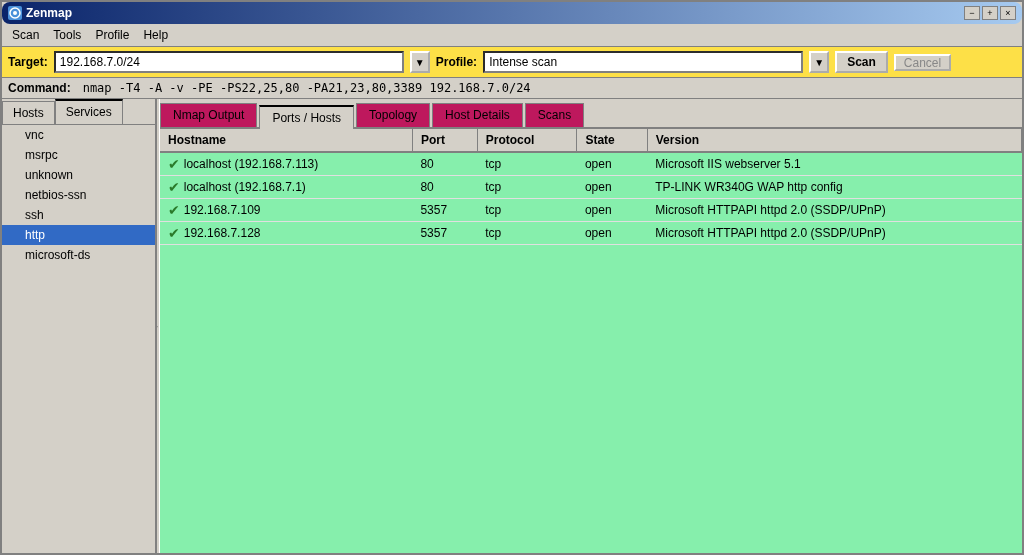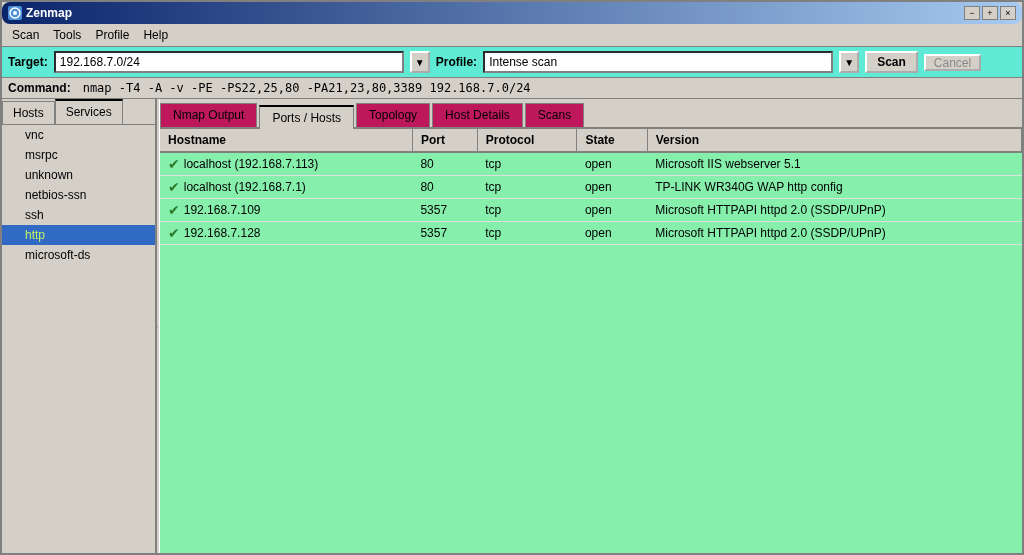--- a/index.html
+++ b/index.html
@@ -73,21 +73,21 @@
       gap: 2px;
       border-bottom: 1px solid #808080;
     }
     .menu-item {
       padding: 2px 6px;
       cursor: pointer;
       font-size: 12px;
     }
     
     .toolbar {
-      background: #5eead4;
+      background: #fde047;
       padding: 4px 6px;
       display: flex;
       align-items: center;
       gap: 6px;
       border-bottom: 1px solid #808080;
     }
     .toolbar-label {
       font-size: 12px;
       font-weight: bold;
     }
@@ -95,21 +95,21 @@
       height: 22px;
       border: 2px inset #808080;
       background: white;
       padding: 2px 4px;
       font-size: 12px;
     }
     .target-input {
       width: 350px;
     }
     .profile-input {
-      width: 350px;
+      width: 320px;
     }
     .dropdown-btn {
       height: 22px;
       width: 20px;
       background: #d4d0c8;
       border: 2px outset #fff;
       display: flex;
       align-items: center;
       justify-content: center;
       cursor: pointer;
@@ -187,21 +187,21 @@
       flex: 1;
       overflow-y: auto;
     }
     .service-item {
       padding: 3px 23px;
       font-size: 12px;
       cursor: pointer;
     }
     .service-item.selected {
       background: #316ac5;
-      color: #bef264;
+      color: #ffffff;
     }
     .resize-handle {
       width: 4px;
       background: #d4d0c8;
       border-left: 1px solid #808080;
       border-right: 1px solid #fff;
       cursor: col-resize;
       display: flex;
       align-items: center;
       justify-content: center;

